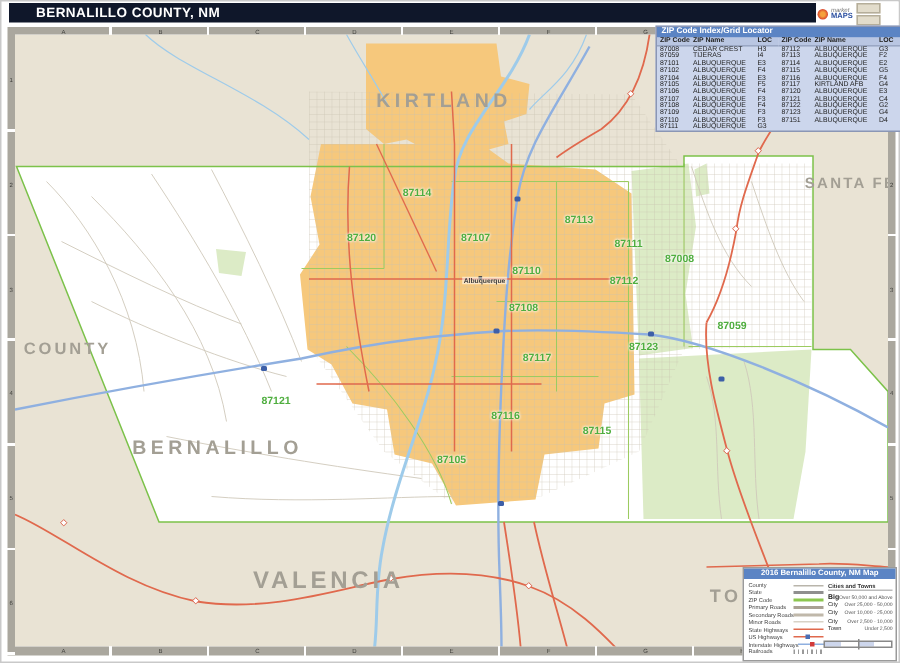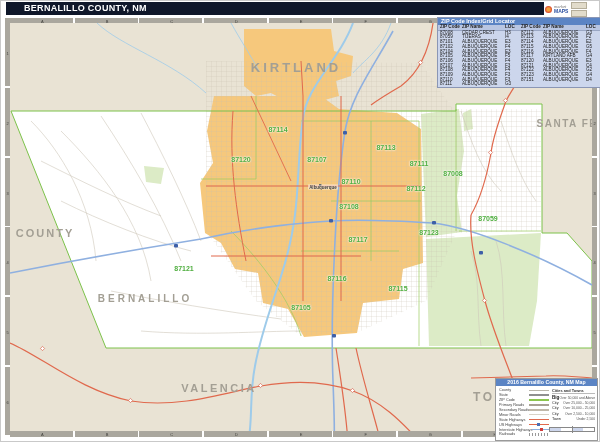--- a/index.html
+++ b/index.html
@@ -223,22 +223,22 @@
       <rect x="40" y="346" width="3" height="3" transform="rotate(45 41.5 347.5)"></rect>
     </g>
 
     <rect x="318" y="183" width="2.4" height="2.4" fill="#333"></rect>
   </svg>
 
   <div class="overlay" id="labels">
       <span class="county-label" style="left: 295px; top: 66px; font-size: 13px; letter-spacing: 3px;">KIRTLAND</span>
       <span class="county-label" style="left: 566px; top: 122px; font-size: 10px; letter-spacing: 1.5px;">SANTA FE</span>
       <span class="county-label" style="left: 44px; top: 232px; font-size: 11px; letter-spacing: 2px;">COUNTY</span>
-      <span class="county-label" style="left: 144px; top: 297px; font-size: 10px; letter-spacing: 3px;">BERNALILLO</span>
-      <span class="county-label" style="left: 218px; top: 387px; font-size: 11px; letter-spacing: 2.5px;">VALENCIA</span>
+      <span class="county-label" style="left: 144px; top: 297px; font-size: 13px; letter-spacing: 3px;">BERNALILLO</span>
+      <span class="county-label" style="left: 218px; top: 387px; font-size: 16px; letter-spacing: 2.5px;">VALENCIA</span>
       <span class="county-label" style="left: 516px; top: 396px; font-size: 12px; letter-spacing: 2.5px;">TORRANCE</span>
       <span class="zip-label" style="left: 277px; top: 128px;">87114</span>
       <span class="zip-label" style="left: 385px; top: 146px;">87113</span>
       <span class="zip-label" style="left: 240px; top: 158px;">87120</span>
       <span class="zip-label" style="left: 316px; top: 158px;">87107</span>
       <span class="zip-label" style="left: 418px; top: 162px;">87111</span>
       <span class="zip-label" style="left: 452px; top: 172px;">87008</span>
       <span class="zip-label" style="left: 350px; top: 180px;">87110</span>
       <span class="zip-label" style="left: 415px; top: 187px;">87112</span>
       <span class="zip-label" style="left: 348px; top: 205px;">87108</span>

